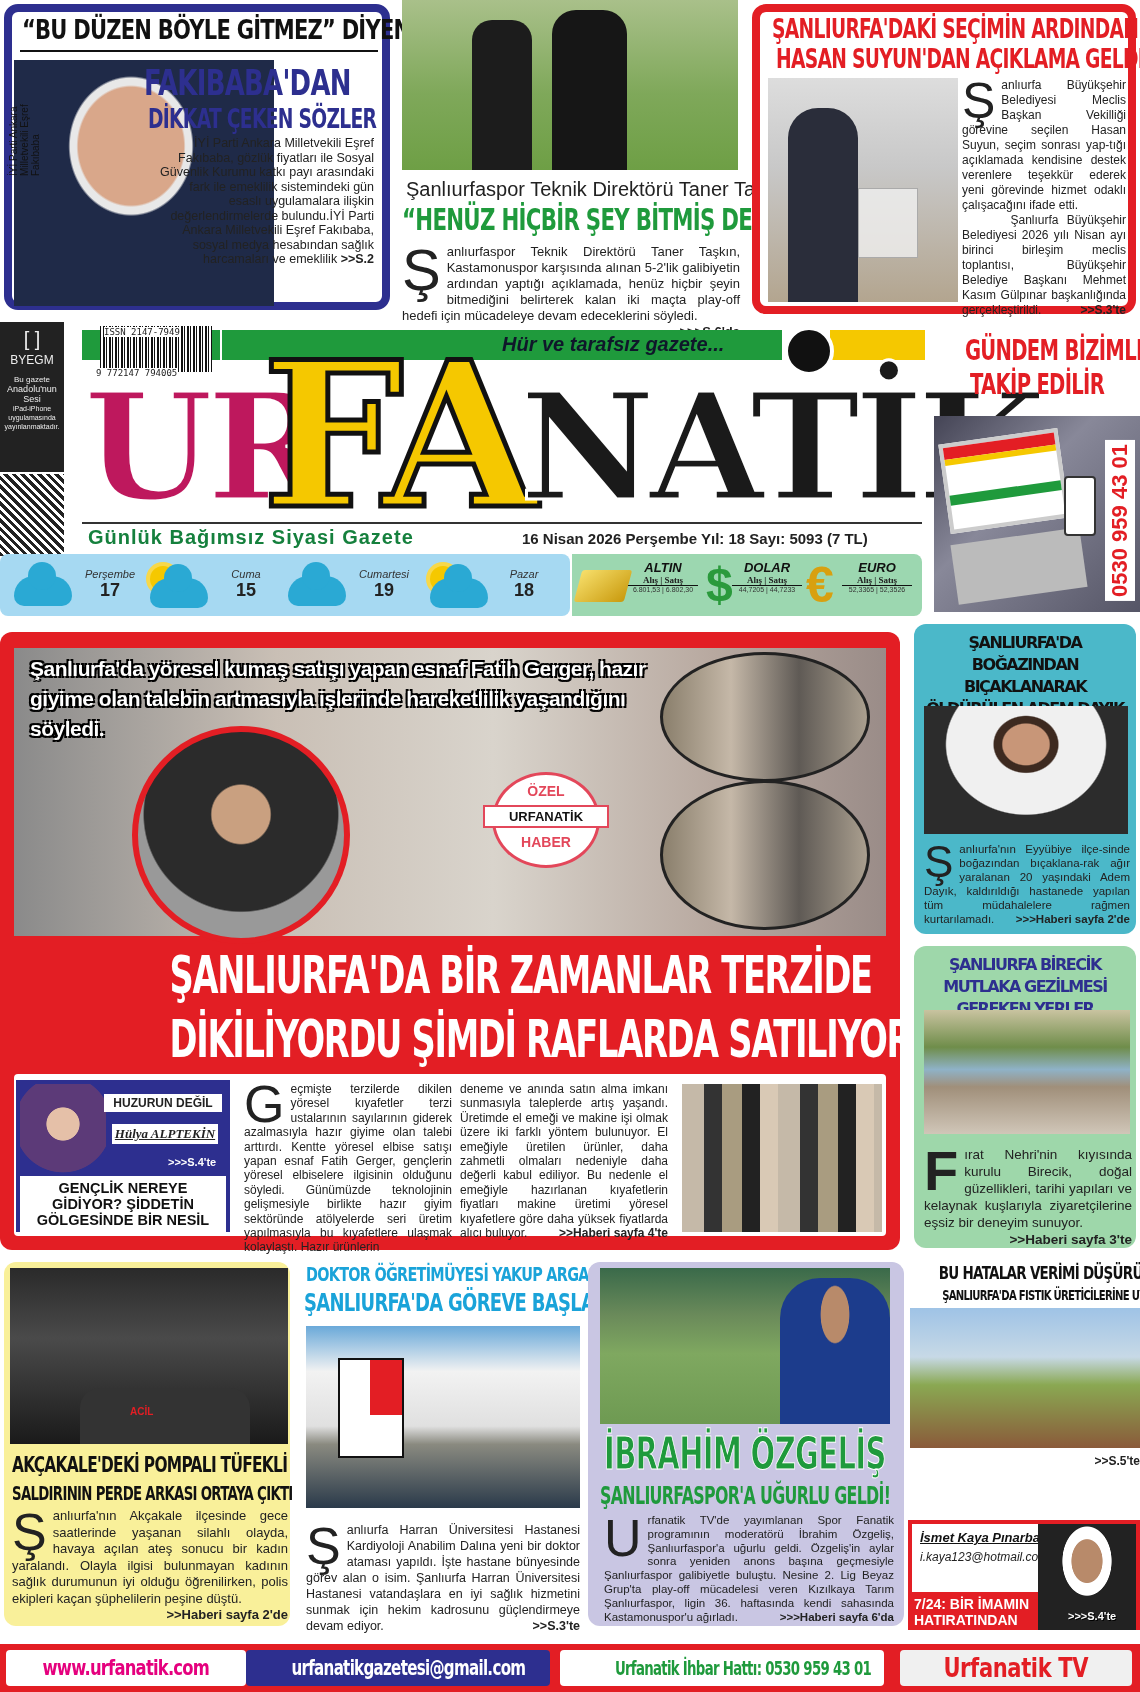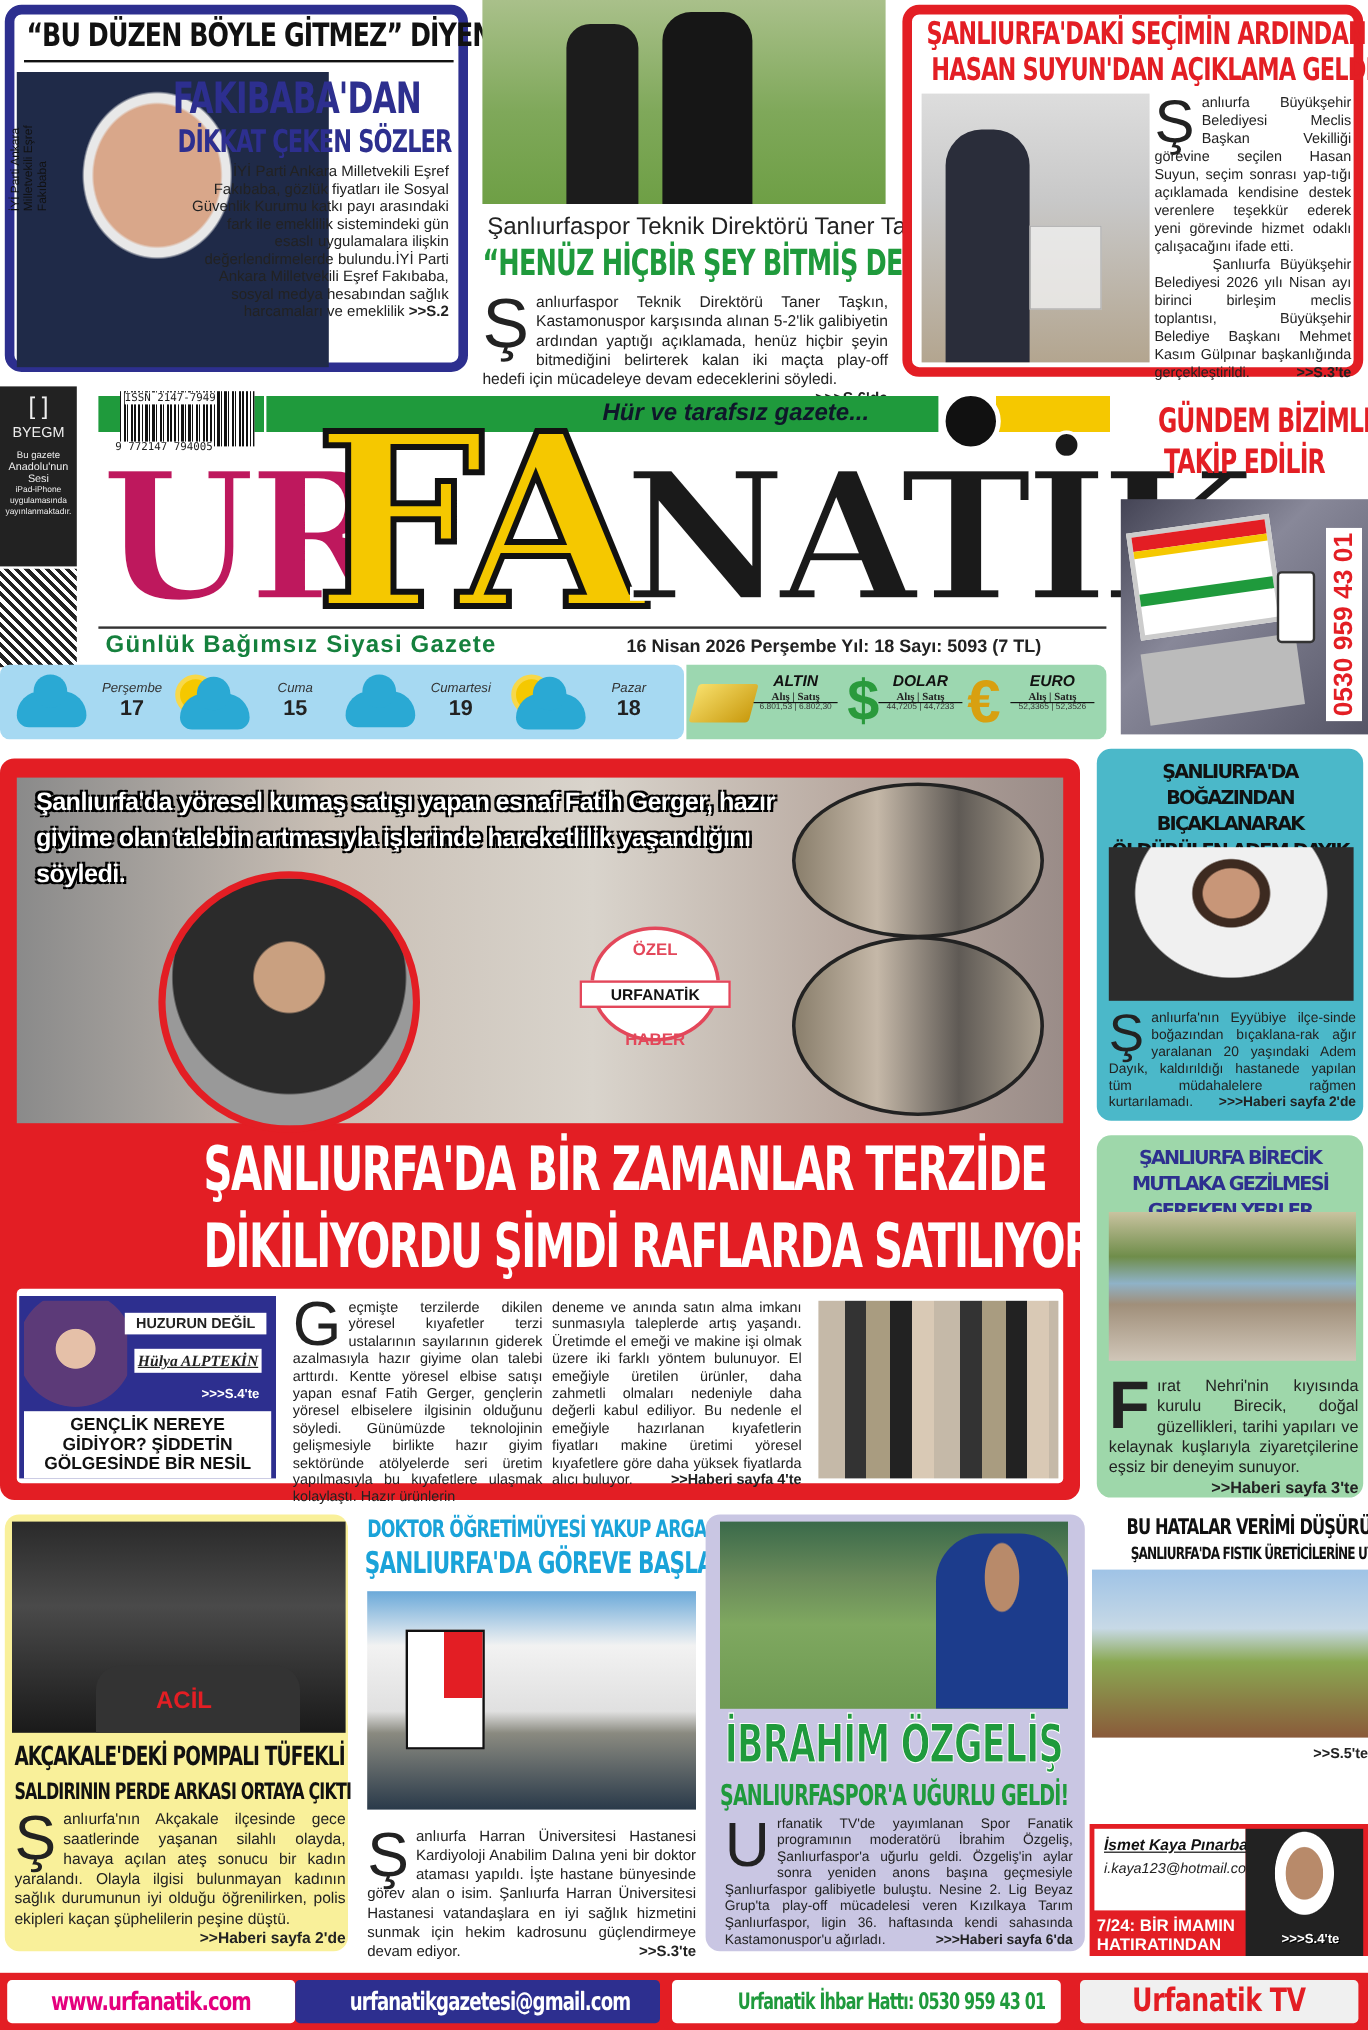--- a/index.html
+++ b/index.html
@@ -44,21 +44,21 @@
 
 #gundem{left:934px;top:334px;width:206px;font-size:28px;color:#e31e24;text-align:center;line-height:34px}
 #ad-photo{left:934px;top:416px;width:206px;height:196px;background:linear-gradient(135deg,#445 0%,#889 40%,#556 100%)}
 #ad-phone{left:1105px;top:440px;font-size:22px;font-weight:bold;color:#e31e24;writing-mode:vertical-rl;transform:rotate(180deg);background:#fff;padding:4px 2px}
 
 #main{left:0;top:632px;width:900px;height:618px;background:#e31e24;border-radius:12px}
 #main-photo{left:14px;top:648px;width:872px;height:288px;background:linear-gradient(90deg,#8a8a8a,#c9bfb5 30%,#d9d4cc 55%,#b8a9a0 80%,#9a8c88)}
 #main-lead{left:30px;top:654px;width:640px;color:#fff;font-weight:bold;font-size:21px;line-height:30px;text-shadow:2px 2px 0 #000,-2px -2px 0 #000,2px -2px 0 #000,-2px 2px 0 #000;letter-spacing:-.5px}
 #main-circle{left:132px;top:726px;width:218px;height:218px;border-radius:50%;border:6px solid #e31e24;background:radial-gradient(circle at 50% 40%,#c9a080 0 18%,#2b2b2b 19% 60%,#999 61%)}
 #ozel{left:492px;top:772px;width:108px;height:96px;border-radius:50%;background:#fff;border:3px solid #e3475a;text-align:center;color:#e3475a;font-weight:bold;font-size:14px}
-#ozel .mid{background:#fff;border:2px solid #e3475a;color:#111;font-size:13px;margin:18px -12px;padding:2px}
+#ozel .mid{background:#fff;border:2px solid #e3475a;color:#111;font-size:13px;margin:6px -12px;padding:2px}
 .ellipse{position:absolute;border-radius:50%;border:3px solid #222;background:linear-gradient(90deg,#8a7f6c,#c5b8a8,#5f5a55,#aa9f8f)}
 #main-head{left:20px;top:944px;width:880px;color:#fff;font-size:51px;line-height:64px;text-align:center}
 #main-body-box{left:14px;top:1074px;width:872px;height:162px;background:#fff;border-radius:4px}
 #kose{left:16px;top:1080px;width:214px;height:152px;background:#2d2f8f}
 #kose-photo{left:20px;top:1084px;width:86px;height:100px;background:radial-gradient(circle at 50% 40%,#e5c0a8 0 22%,#5c3a78 23% 65%,#2d2f8f 66%)}
 #kose-title{left:104px;top:1094px;width:118px;background:#fff;text-align:center;font-size:12px;font-weight:bold;padding:2px}
 #kose-name{left:112px;top:1124px;width:106px;background:#fff;text-align:center;font-family:"Liberation Serif",serif;font-style:italic;font-weight:bold;font-size:13px;text-decoration:underline;padding:2px}
 #kose-ref{left:168px;top:1156px;color:#fff;font-size:11px;font-weight:bold}
 #kose-head{left:20px;top:1176px;width:206px;background:#fff;text-align:center;font-weight:bold;font-size:14.5px;line-height:16px;padding:4px 2px;color:#111}
 #main-col1{left:244px;top:1082px;width:208px}
@@ -236,21 +236,21 @@
 <div class="abs" style="left:912px;top:1524px;width:126px;height:68px;background:#fff"></div>
 <div class="abs" style="left:920px;top:1530px;font-size:13px;font-weight:bold;font-style:italic;text-decoration:underline;color:#111">İsmet Kaya Pınarbaşı</div>
 <div class="abs" style="left:920px;top:1550px;font-size:12px;font-style:italic;color:#222">i.kaya123@hotmail.com</div>
 <div class="abs" style="left:914px;top:1596px;width:118px;font-size:14px;font-weight:bold;line-height:16px;color:#fff">7/24: BİR İMAMIN HATIRATINDAN</div>
 <div class="photo" style="left:1038px;top:1524px;width:98px;height:106px;background:radial-gradient(ellipse at 50% 35%,#b88a6a 0 22%,#fff 23% 35%,#222 36%)"></div>
 <div class="abs" style="left:1068px;top:1610px;font-size:11px;font-weight:bold;color:#fff;text-shadow:1px 1px 0 #000">&gt;&gt;&gt;S.4'te</div>
 
 <div id="box-akc" class="abs"></div>
 <div class="photo" style="left:10px;top:1268px;width:278px;height:176px;background:linear-gradient(180deg,#2a2a2a 0%,#4a4a4a 40%,#1a1a1a 100%)">
   <div style="position:absolute;left:70px;top:120px;width:170px;height:56px;background:#333;border-radius:20px 20px 0 0"></div>
-  <div style="position:absolute;left:120px;top:138px;font-size:20px;color:#e31e24;font-weight:bold">ACİL</div>
+  <div style="position:absolute;left:120px;top:138px;font-size:10px;color:#e31e24;font-weight:bold">ACİL</div>
 </div>
 <div class="abs cond" style="left:12px;top:1452px;font-size:22px;color:#111;transform:scaleX(.7)">AKÇAKALE'DEKİ POMPALI TÜFEKLİ</div>
 <div class="abs cond" style="left:12px;top:1482px;font-size:19px;color:#111;transform:scaleX(.7)">SALDIRININ PERDE ARKASI ORTAYA ÇIKTI</div>
 <div class="abs body-txt" style="left:12px;top:1508px;width:276px;font-size:13px;line-height:16.5px"><span class="dropcap" style="font-size:52px;line-height:44px">Ş</span><span>anlıurfa'nın Akçakale ilçesinde gece saatlerinde yaşanan silahlı olayda, havaya açılan ateş sonucu bir kadın yaralandı. Olayla ilgisi bulunmayan kadının sağlık durumunun iyi olduğu öğrenilirken, polis ekipleri kaçan şüphelilerin peşine düştü.</span> <b class="ref">&gt;&gt;Haberi sayfa 2'de</b></div>
 
 <div id="box-dok" class="abs"></div>
 <div class="abs cond" style="left:306px;top:1262px;font-size:20px;color:#1aa3d9;transform:scaleX(.72)">DOKTOR ÖĞRETİMÜYESİ YAKUP ARGA</div>
 <div class="abs cond" style="left:304px;top:1288px;font-size:25px;color:#1aa3d9;transform:scaleX(.72)">ŞANLIURFA'DA GÖREVE BAŞLADI</div>
 <div class="photo" style="left:306px;top:1326px;width:274px;height:182px;background:linear-gradient(180deg,#6aa9d9 0%,#f2f2f2 25%,#e0e0e0 55%,#8a8a80 65%,#2a3a4a 100%)">
   <div style="position:absolute;left:32px;top:32px;width:66px;height:100px;background:#fff;border:2px solid #111">

